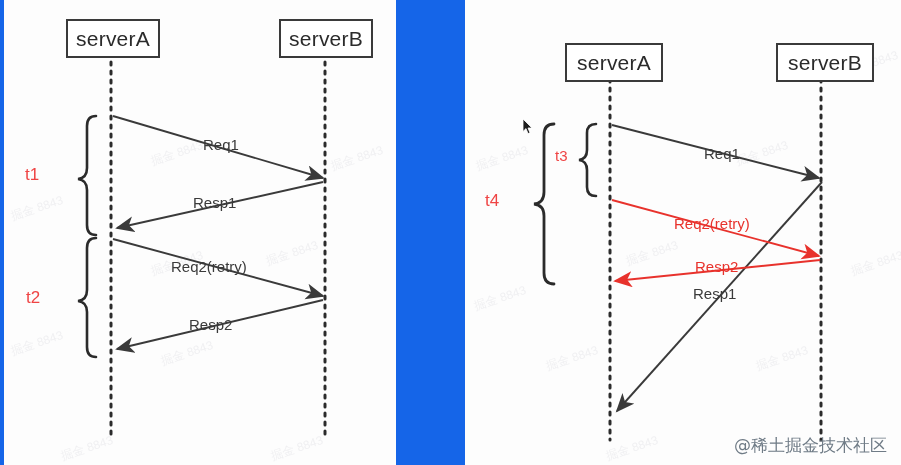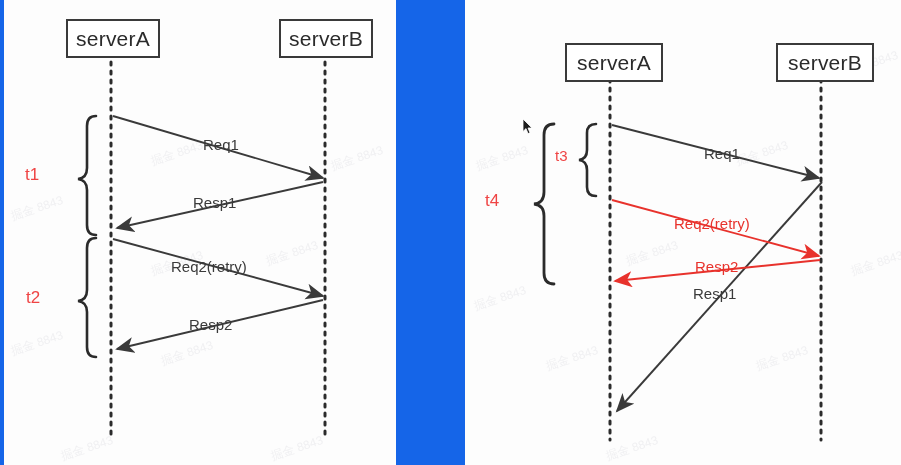--- a/index.html
+++ b/index.html
@@ -204,19 +204,20 @@
     <div class="actor-box" style="left:311px; top:43px; width:94px; height:35px;">serverB</div>
 
     <div class="msg-label" style="left:239px; top:145px;">Req1</div>
     <div class="msg-label red" style="left:209px; top:215px;">Req2(retry)</div>
     <div class="msg-label red" style="left:230px; top:258px;">Resp2</div>
     <div class="msg-label" style="left:228px; top:285px;">Resp1</div>
 
     <div class="brace-label small" style="left:90px; top:147px;">t3</div>
     <div class="brace-label" style="left:20px; top:191px;">t4</div>
 
+    <div class="watermark">@稀土掘金技术社区</div>
   </div>
 
   <svg class="cursor" style="left:522px; top:118px;" viewBox="0 0 12 17">
     <path d="M1,1 L1,13.5 L4,10.6 L6,15.6 L8,14.8 L6,10 L10,10 Z" fill="#1d1d1d" stroke="#ffffff" stroke-width="0.8"></path>
   </svg>
 
 </div>
 
 </body></html>

